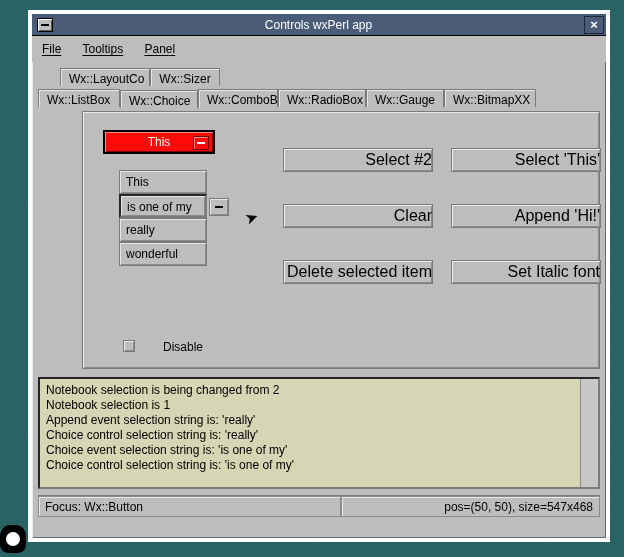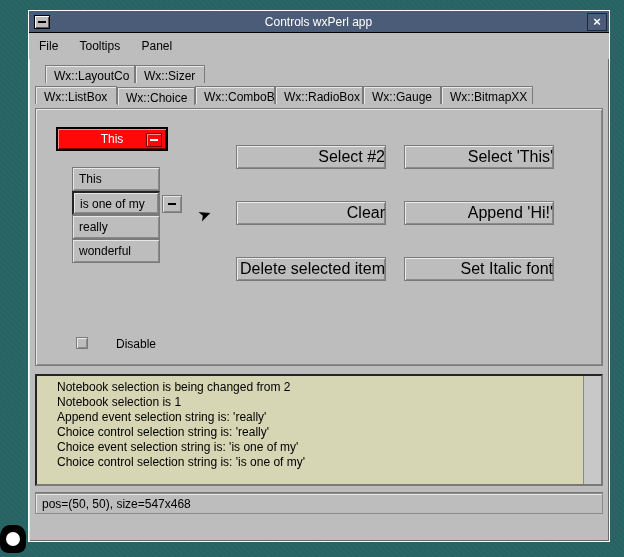--- a/index.html
+++ b/index.html
@@ -13,21 +13,21 @@
     width: 624px;
     height: 557px;
     overflow: hidden;
     position: relative;
   }
   .win {
     position: absolute;
     left: 28px; top: 10px;
     width: 582px; height: 532px;
     background: #bdbdbd;
-    border: 1px solid #ffffff;
+    border: 4px solid #ffffff;
     box-shadow: inset 1px 1px 0 #eaeaea, inset -1px -1px 0 #6a6a6a;
     display: flex; flex-direction: column;
   }
   .titlebar {
     height: 22px;
     background: #4a5c78;
     color: #fff;
     display: flex; align-items: center;
     border-bottom: 1px solid #000;
     font-size: 12px;
@@ -50,20 +50,21 @@
     color: #fff;
     display:flex; align-items:center; justify-content:center;
     font-family: sans-serif; font-weight:bold; font-size:13px;
   }
   .menubar {
     padding: 6px 10px;
     background: #bdbdbd;
   }
   .menubar span {
     margin-right: 18px;
+    text-decoration: underline;
     text-underline-offset: 2px;
   }
   .client {
     flex:1;
     padding: 6px;
     display:flex; flex-direction:column;
     gap: 4px;
   }
   .tabs-row { display:flex; align-items:flex-end; }
   .tab {
@@ -84,22 +85,23 @@
     position: relative; top: 1px;
   }
   .tab-panel {
     border:1px solid #7a7a7a;
     box-shadow: inset 1px 1px 0 #e8e8e8, inset -1px -1px 0 #8a8a8a;
     background:#bdbdbd;
     padding: 14px 12px 14px 14px;
     flex: 0 0 auto;
     height: 258px;
     position: relative;
-  }
-  .tabs-upper { margin-left: 10px; }
+    margin-left: 44px;
+  }
+  .tabs-upper { margin-left: 22px; text-align: center; }
   .tabs-lower { margin-top: -1px; }
 
   .red-dropdown {
     width: 112px; height: 24px;
     background: #ff0808;
     border: 2px solid #000;
     box-shadow: inset 1px 1px 0 #ff8a8a, inset -1px -1px 0 #7a0000;
     color: #fff;
     display:flex; align-items:center; justify-content:center;
     position: relative;
@@ -168,21 +170,21 @@
     border:1px solid #7a7a7a;
     box-shadow: inset 1px 1px 0 #eaeaea, inset -1px -1px 0 #8a8a8a;
     background:#bdbdbd;
   }
 
   .log {
     margin-top: 4px;
     background:#d6d6b4;
     border: 2px inset #7a7a7a;
     height: 112px;
-    padding: 4px 20px;
+    padding: 4px 6px;
     font-size: 12px;
     line-height: 15px;
     overflow:hidden;
     position: relative;
   }
   .log .caret {
     display:inline-block; width: 6px; border-bottom:1px solid #000;
   }
   .log .scrollbar {
     position:absolute; right:0; top:0; bottom:0; width:18px;
@@ -197,21 +199,21 @@
     margin-top: 2px;
   }
   .statusbar .cell {
     border: 1px solid #8a8a8a;
     box-shadow: inset 1px 1px 0 #eaeaea;
     padding: 3px 6px;
     font-size: 12px;
     background:#bdbdbd;
   }
   .statusbar .cell:first-child { flex: 0 0 54%; }
-  .statusbar .cell:last-child { flex:1; }
+  .statusbar .cell:last-child { flex:1;text-align:right; }
 
   .penguin {
     position:absolute; left:0; bottom:4px;
     width:26px; height:28px;
     background:#000; border-radius: 40% 40% 30% 30%;
   }
   .penguin::after{
     content:""; position:absolute; left:6px; top:7px; width:14px; height:14px; background:#fff; border-radius:50%;
   }
 </style>
@@ -288,19 +290,20 @@
       <div>Notebook selection is 1</div>
       <div>Append event selection string is: 'really'</div>
       <div>Choice control selection string is: 'really'</div>
       <div>Choice event selection string is: 'is one of my'</div>
       <div>Choice control selection string is: 'is one of my'</div>
       <span class="caret">&nbsp;</span>
       <div class="scrollbar"></div>
     </div>
 
     <div class="statusbar">
+      <div class="cell">Focus: Wx::Button</div>
       <div class="cell">pos=(50, 50), size=547x468</div>
     </div>
 
   </div>
 </div>
 
 <div class="penguin"></div>
 
 </body></html>

